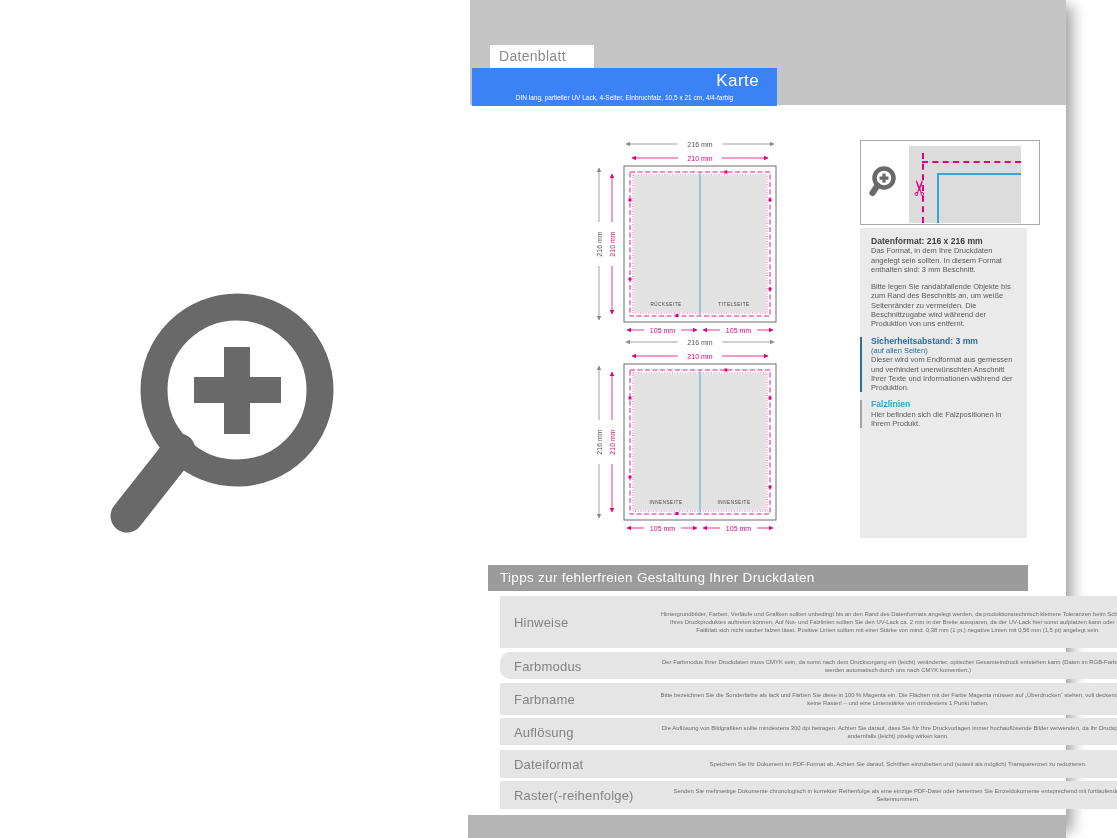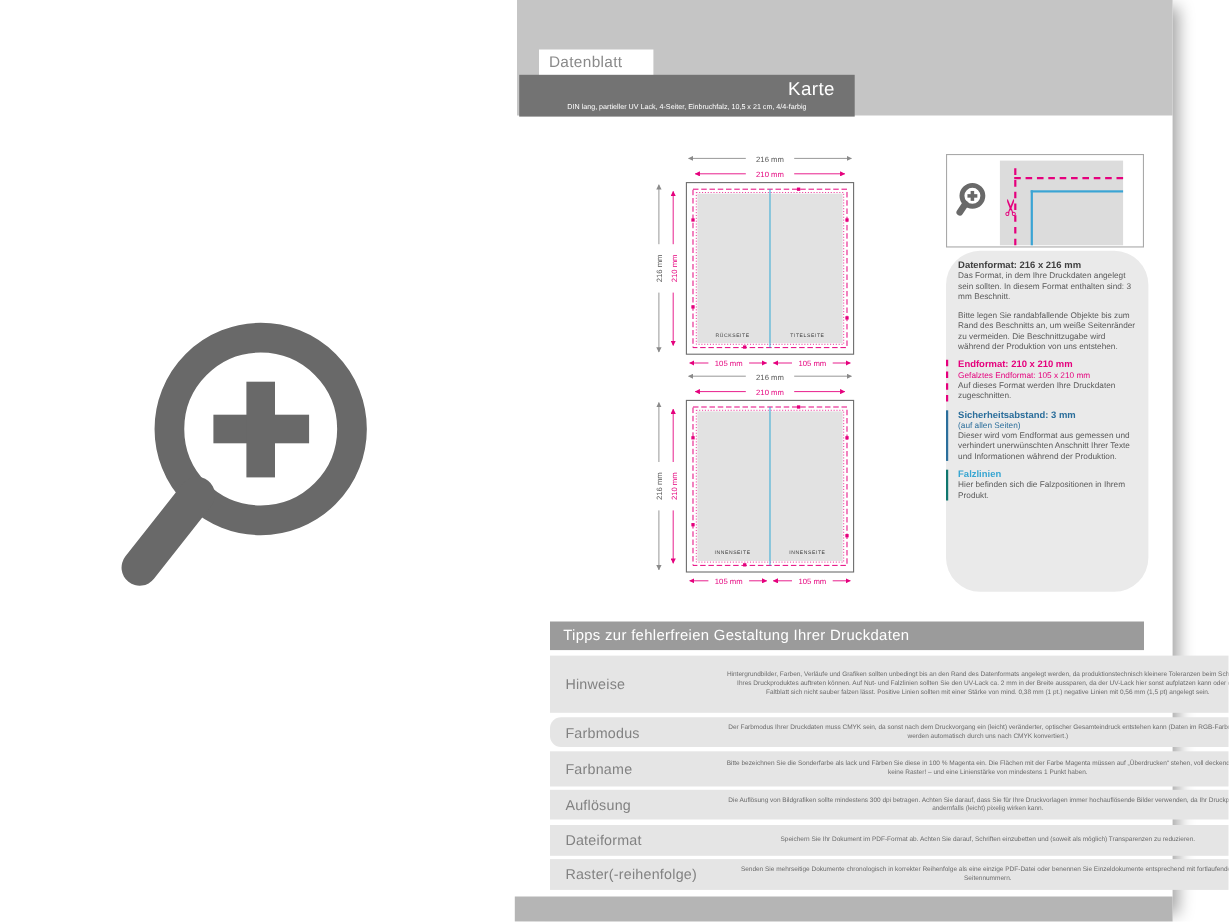--- a/index.html
+++ b/index.html
@@ -10,21 +10,21 @@
   
   #big-magnifier { position:absolute; left:100px; top:272px; }
 
   
   #page { position:absolute; left:468px; top:0; width:598px; height:838px; background:#fff;
           box-shadow:12px 0 14px -6px rgba(0,0,0,.38); }
 
   .band-top { position:absolute; left:2px; top:0; width:596px; height:105px; background:#c5c5c5; }
   .tab { position:absolute; left:22px; top:45px; width:104px; height:41px; background:#fff;
          color:#8a8a8a; font-size:14px; line-height:23px; padding-left:9px; letter-spacing:.3px; }
-  .karte-band { position:absolute; left:4px; top:68px; width:305px; height:38px; background:#737373; }
+  .karte-band { position:absolute; left:4px; top:68px; width:305px; height:38px; background:#3b82f6; }
   .karte-title { position:absolute; right:18px; top:3px; color:#fff; font-size:17px; letter-spacing:.4px; }
   .karte-sub { position:absolute; left:0; right:0; bottom:5px; text-align:center; color:#fff; font-size:6.5px; }
 
   
   .diagram { position:absolute; left:125px; width:185px; height:199px; }
   #diagram-1 { top:138px; }
   #diagram-2 { top:336px; }
   .dim-text { font-size:7px; }
   .panel-label { font-size:4.6px; letter-spacing:.55px; fill:#3d3d3d; }
 
@@ -34,34 +34,34 @@
   .detail-corner { position:absolute; left:48px; top:5px; width:112px; height:77px; background:#dcdcdc; }
   .dc-mag-v { position:absolute; left:13px; top:7px; bottom:0; width:0; border-left:2px dashed #e5007d; }
   .dc-mag-h { position:absolute; top:15px; left:13px; right:0; height:0; border-top:2px dashed #e5007d; }
   .dc-blue-v { position:absolute; left:28px; top:27px; bottom:0; width:0; border-left:2px solid #3aa4d4; }
   .dc-blue-h { position:absolute; top:27px; left:28px; right:0; height:0; border-top:2px solid #3aa4d4; }
   .dc-scissors { position:absolute; left:2px; top:30px; color:#e5007d; font-size:21px;
                  transform:rotate(-90deg); }
   .detail-mini-mag { position:absolute; left:8px; top:24px; }
 
   
-  .info-panel { position:absolute; left:392px; top:228px; width:184px; height:310px;
-                background:#eaeaea; padding:9px 9px 9px 11px; font-size:7.5px; line-height:9.3px; color:#5a5a5a;border-radius:31px; }
+  .info-panel { position:absolute; left:392px; top:228px; width:167px; height:310px;
+                background:#eaeaea; padding:9px 9px 9px 11px; font-size:7.5px; line-height:9.3px; color:#5a5a5a; }
   .sec { margin-bottom:8px; }
   .sec-h { font-weight:bold; font-size:8.6px; color:#3f3f3f; }
   .sec-h.magenta, .sec-sub.magenta { color:#e5007d; }
   .sec-h.blue, .sec-sub.blue { color:#2b6e9b; }
   .sec-h.cyan { color:#38a6d2; }
   .sec-sub { font-size:7.5px; }
   .lined-magenta { margin-left:-11px; padding-left:9px; border-left:2px dashed #e5007d; }
   .lined-blue { margin-left:-11px; padding-left:9px; border-left:2px solid #2b6e9b; }
-  .lined-cyan { margin-left:-11px; padding-left:9px; border-left:2px solid #0f766e; }
-
-  
-  .tips-header { position:absolute; left:32px; top:565px; width:540px; height:26px; background:#9b9b9b;
+  .lined-cyan { margin-left:-11px; padding-left:9px; border-left:2px solid #a3a3a3; }
+
+  
+  .tips-header { position:absolute; left:20px; top:565px; width:540px; height:26px; background:#9b9b9b;
                  color:#fff; font-size:13.5px; line-height:26px; padding-left:12px; letter-spacing:.3px; }
   .tip-row { position:absolute; left:32px; width:648px; background:#e5e5e5;text-align:center; }
   .tip-label { position:absolute; left:14px; top:50%; transform:translateY(-50%);
                color:#828282; font-size:13px; letter-spacing:.2px; }
   .tip-text { position:absolute; left:160px; right:12px; top:50%; transform:translateY(-50%);
               color:#6b6b6b; font-size:5.9px; line-height:8.2px; }
   #tip-row-0 { top:596px; height:52px; }
   #tip-row-1 { top:652px; height:27px;border-radius:10px; }
   #tip-row-2 { top:683px; height:32px; }
   #tip-row-3 { top:718px; height:27px; }
@@ -217,26 +217,21 @@
         <div class="dc-scissors">✂</div>
       </div>
     </div>
 
     <div class="info-panel">
       <div class="sec">
         <div class="sec-h">Datenformat: 216 x 216 mm</div>
         <div>Das Format, in dem Ihre Druckdaten angelegt sein sollten. In diesem Format enthalten sind: 3 mm Beschnitt.</div>
       </div>
       <div class="sec">
-        <div>Bitte legen Sie randabfallende Objekte bis zum Rand des Beschnitts an, um weiße Seitenränder zu vermeiden. Die Beschnittzugabe wird während der Produktion von uns entstehen.</div>
-      </div>
-      <div class="sec lined-magenta">
-        <div class="sec-h magenta">Endformat: 210 x 210 mm</div>
-        <div class="sec-sub magenta">Gefalztes Endformat: 105 x 210 mm</div>
-        <div>Auf dieses Format werden Ihre Druckdaten zugeschnitten.</div>
+        <div>Bitte legen Sie randabfallende Objekte bis zum Rand des Beschnitts an, um weiße Seitenränder zu vermeiden. Die Beschnittzugabe wird während der Produktion von uns entfernt.</div>
       </div>
       <div class="sec lined-blue">
         <div class="sec-h blue">Sicherheitsabstand: 3 mm</div>
         <div class="sec-sub blue">(auf allen Seiten)</div>
         <div>Dieser wird vom Endformat aus gemessen und verhindert unerwünschten Anschnitt Ihrer Texte und Informationen während der Produktion.</div>
       </div>
       <div class="sec lined-cyan">
         <div class="sec-h cyan">Falzlinien</div>
         <div>Hier befinden sich die Falzpositionen in Ihrem Produkt.</div>
       </div>

